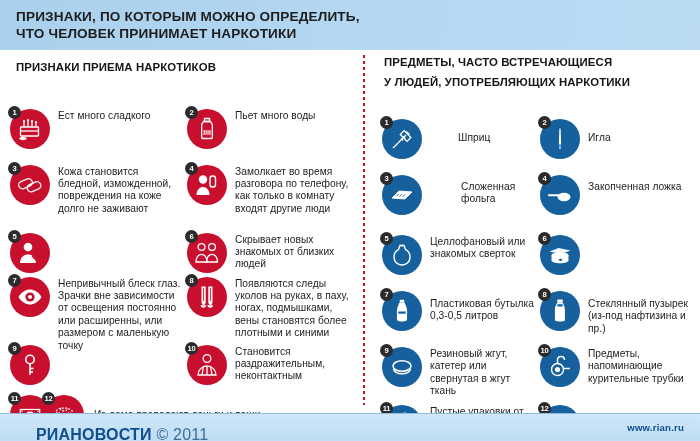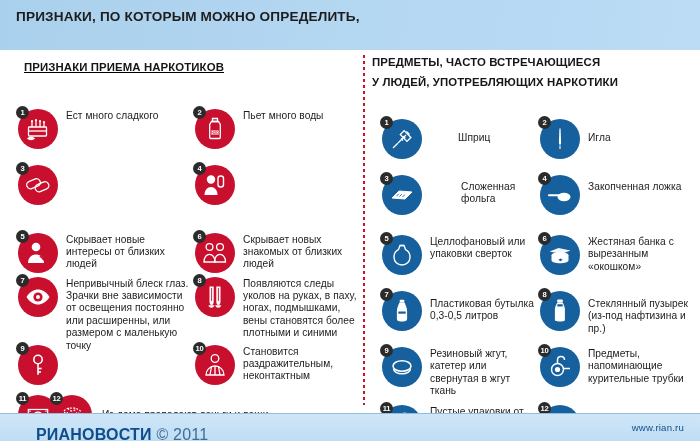--- a/index.html
+++ b/index.html
@@ -42,33 +42,33 @@
   #divider {
     position: absolute;
     left: 363px; top: 5px;
     width: 2px; height: 350px;
     background-image: linear-gradient(to bottom, #cc1122 0 3px, rgba(255,255,255,0) 3px 6px);
     background-size: 2px 6px;
     background-repeat: repeat-y;
   }
 
   .column { position: absolute; top: 0; }
-  #col-left  { left: 8px;   width: 360px; text-decoration: underline; }
+  #col-left  { left: 0px;   width: 360px; }
   #col-right { left: 372px; width: 328px; }
 
   .col-title {
     color: #16161a;
     font-size: 11.4px;
     font-weight: bold;
     letter-spacing: 0.1px;
     line-height: 13.5px;
     white-space: nowrap;
   }
   #col-left .col-title  { margin: 11px 0 0 16px; }
-  #col-right .col-title { margin: 6px 0 0 0; }
+  #col-right .col-title { margin: 6px 0 0 12px; }
 
   
   .grid { position: relative; }
   .item {
     position: absolute;
     display: flex;
     align-items: flex-start;
   }
   .badge-wrap {
     position: relative;
@@ -123,31 +123,32 @@
   #footer .brand {
     position: absolute; left: 16px; top: 12px;
     font-size: 16px; font-weight: bold;
     color: #0f4e8c; letter-spacing: 0.2px; padding-left: 20px;
   }
   #footer .copy {
     color: #3c6d97; font-weight: normal;
   }
   #footer .site {
     position: absolute; right: 16px; top: 8px;
-    font-size: 9.6px; font-weight: normal;
+    font-size: 9.6px; font-weight: bold;
     color: #0f4e8c; letter-spacing: 0.2px;
   }
 </style>
 </head>
 <body>
 
 <div id="page">
 
   <div id="header">
     <div class="hline">ПРИЗНАКИ, ПО КОТОРЫМ МОЖНО ОПРЕДЕЛИТЬ,</div>
+    <div class="hline">ЧТО ЧЕЛОВЕК ПРИНИМАЕТ НАРКОТИКИ</div>
   </div>
 
   <div id="body-area">
 
     <div id="divider"></div>
 
     <div class="column" id="col-left">
       <div class="col-title">ПРИЗНАКИ ПРИЕМА НАРКОТИКОВ</div>
 
       <div class="grid" id="grid-left" style="height:320px;margin-top:6px;">
@@ -197,51 +198,52 @@
             <div class="disc red">
               <svg width="26" height="26" viewBox="0 0 26 26">
                 <g fill="none" stroke="#fff" stroke-width="1.3">
                   <rect x="1.5" y="8" width="14" height="7.5" rx="3.5" transform="rotate(-22 8.5 11.7)"></rect>
                   <rect x="10" y="11" width="14" height="7.5" rx="3.5" transform="rotate(-22 17 14.7)"></rect>
                 </g>
               </svg>
             </div>
             <div class="num">3</div>
           </div>
+          <div class="label">Кожа становится бледной, изможденной, повреждения на коже долго не заживают</div>
         </div>
 
         <div class="item" style="left:187px; top:84px; width:172px;">
           <div class="badge-wrap">
             <div class="disc red">
               <svg width="26" height="26" viewBox="0 0 26 26">
                 <circle cx="9" cy="7.5" r="4.2" fill="#fff"></circle>
                 <path d="M2.5 23c0-5 3-8 6.5-8s6.5 3 6.5 8z" fill="#fff"></path>
                 <g fill="none" stroke="#fff" stroke-width="1.4">
                   <rect x="16" y="4" width="5.5" height="11" rx="2.5"></rect>
                 </g>
               </svg>
             </div>
             <div class="num">4</div>
           </div>
+          <div class="label">Замолкает во время разговора по телефону, как только в комнату входят другие люди</div>
         </div>
 
         <div class="item" style="left:10px; top:152px; width:172px;">
           <div class="badge-wrap">
             <div class="disc red">
               <svg width="26" height="26" viewBox="0 0 26 26">
                 <circle cx="11" cy="7" r="4.3" fill="#fff"></circle>
                 <path d="M3 23c0-5.3 3.6-8.6 8-8.6s8 3.3 8 8.6z" fill="#fff"></path>
                 <g fill="none" stroke="#c8102e" stroke-width="1.4">
                     <path d="M15 16l6 6"></path>
                   </g>
               </svg>
             </div>
             <div class="num">5</div>
           </div>
-          <div class="label">Скрывает новые интересы от близких людей</div>
         </div>
 
         <div class="item" style="left:187px; top:152px; width:172px;">
           <div class="badge-wrap">
             <div class="disc red">
               <svg width="26" height="26" viewBox="0 0 26 26">
                 <g fill="none" stroke="#fff" stroke-width="1.3">
                   <circle cx="7.5" cy="7" r="3.4"></circle>
                   <path d="M2 22c0-4.6 2.5-7.6 5.5-7.6s5.5 3 5.5 7.6z"></path>
                   <circle cx="18" cy="7" r="3.4"></circle>
@@ -430,40 +432,39 @@
             <div class="disc blue">
               <svg width="26" height="26" viewBox="0 0 26 26">
                 <g fill="none" stroke="#fff" stroke-width="1.4">
                   <path d="M11 3.5l-1.6 4.2C6.6 9 5 11.8 5 15.2 5 19.5 8.5 23 13 23s8-3.5 8-7.8c0-3.4-1.6-6.2-4.4-7.5L15 3.5z"></path>
                   <path d="M11 3.5h4"></path>
                 </g>
               </svg>
             </div>
             <div class="num">5</div>
           </div>
-          <div class="label">Целлофановый или упаковки сверток</div>
+          <div class="label">Целлофановый или знакомых сверток</div>
         </div>
 
         <div class="item" style="left:168px; top:140px; width:150px;">
           <div class="badge-wrap">
             <div class="disc blue">
               <svg width="26" height="26" viewBox="0 0 26 26">
                 <g fill="#fff">
                   <path d="M4.5 13h17v5.5c0 1.6-3.8 2.8-8.5 2.8S4.5 20.1 4.5 18.5z"></path>
                   <ellipse cx="13" cy="13" rx="8.5" ry="2.8"></ellipse>
                   <path d="M2.5 9.5l9-3.5 12 2.5-9 3.4z" opacity="0.95"></path>
                 </g>
                 <g fill="#15609d">
                   <path d="M13.5 16.5l2.2 1.3-2.2 1.4-2.2-1.4z"></path>
                 </g>
               </svg>
             </div>
             <div class="num">6</div>
           </div>
-          <div class="label">Жестяная банка с вырезанным «окошком»</div>
         </div>
 
         <div class="item" style="left:10px; top:196px; width:155px;">
           <div class="badge-wrap">
             <div class="disc blue">
               <svg width="26" height="26" viewBox="0 0 26 26">
                 <g fill="#fff">
                   <rect x="10.8" y="1.8" width="4.4" height="2.6" rx="0.5"></rect>
                   <path d="M10.4 4.6h5.2l1.6 4c.6 1.5.9 3 .9 4.6v7.3c0 2-.6 3-5.1 3s-5.1-1-5.1-3v-7.3c0-1.6.3-3.1.9-4.6z"></path>
                 </g>

